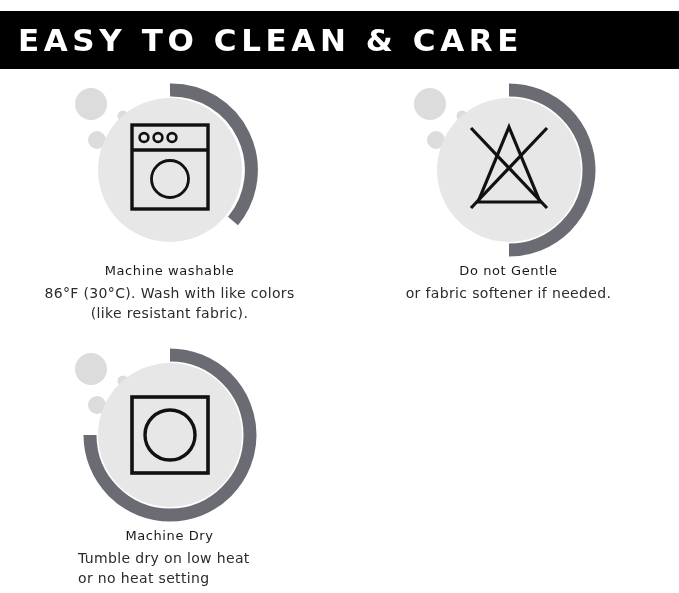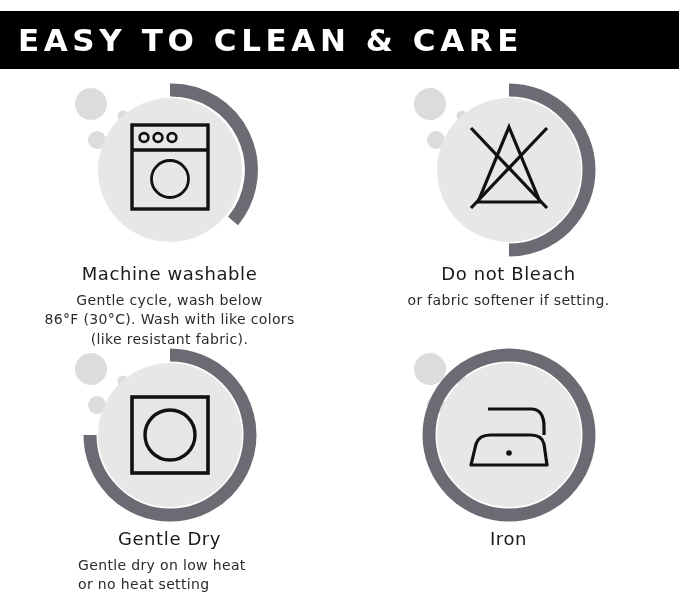--- a/index.html
+++ b/index.html
@@ -68,21 +68,21 @@
     top: 0;
     display: block;
   }
 
   
   .card-text {
     text-align: center;
     padding: 0 6px;
   }
   .card-title {
-    font-size: 18px;
+    font-size: 13px;
     color: #1a1a1a;
     letter-spacing: 0.6px;
     line-height: 1.25;
     margin: 0 0 5px 0;
     font-weight: normal;
     font-family: "DejaVu Sans", "Liberation Sans", sans-serif;
   }
   .card-body {
     font-size: 14px;
     color: #2b2b2b;
@@ -124,21 +124,20 @@
           <circle cx="74" cy="59.5" r="4.4" stroke-width="2.6"></circle>
           <circle cx="88" cy="59.5" r="4.4" stroke-width="2.6"></circle>
           <circle cx="102" cy="59.5" r="4.4" stroke-width="2.6"></circle>
           <circle cx="100" cy="101" r="18.5" stroke-width="2.8"></circle>
         </g>
       </svg>
     </div>
     <div class="card-text">
       <div class="card-title">Machine washable</div>
       <div class="card-body">
-        <span class="line">Gentle cycle, wash below</span>
         <span class="line">86°F (30°C). Wash with like colors</span>
         <span class="line">(like resistant fabric).</span>
       </div>
     </div>
   </div>
 
   <div class="card card-1">
     <div class="badge">
       <svg width="200" height="185" viewBox="0 0 200 185">
         <circle cx="21" cy="26" r="16" fill="#dcdcdc"></circle>
@@ -149,23 +148,23 @@
         <path d="M 100 12 A 80 80 0 0 1 100 172" fill="none" stroke="#6b6b73" stroke-width="13"></path>
 
         <g stroke="#111111" fill="none" stroke-width="3.2">
           <path d="M 100 49 L 131 124 L 69 124 Z"></path>
           <line x1="62" y1="50" x2="138" y2="130"></line>
           <line x1="138" y1="50" x2="62" y2="130"></line>
         </g>
       </svg>
     </div>
     <div class="card-text">
-      <div class="card-title">Do not Bleach</div>
+      <div class="card-title">Do not Gentle</div>
       <div class="card-body">
-        <span class="line">or fabric softener if setting.</span>
+        <span class="line">or fabric softener if needed.</span>
       </div>
     </div>
   </div>
 
   <div class="card card-2">
     <div class="badge">
       <svg width="200" height="185" viewBox="0 0 200 185">
         <circle cx="21" cy="26" r="16" fill="#dcdcdc"></circle>
         <circle cx="53" cy="38" r="5.5" fill="#dcdcdc"></circle>
         <circle cx="27" cy="62" r="9" fill="#dcdcdc"></circle>
@@ -173,44 +172,22 @@
 
         <path d="M 100 12 A 80 80 0 1 1 20 92" fill="none" stroke="#6b6b73" stroke-width="13"></path>
 
         <g stroke="#111111" fill="none" stroke-width="3.6">
           <rect x="62" y="54" width="76" height="76"></rect>
           <circle cx="100" cy="92" r="25" stroke-width="3.4"></circle>
         </g>
       </svg>
     </div>
     <div class="card-text">
-      <div class="card-title">Gentle Dry</div>
+      <div class="card-title">Machine Dry</div>
       <div class="card-body align-left">
-        <span class="line">Gentle dry on low heat</span>
+        <span class="line">Tumble dry on low heat</span>
         <span class="line">or no heat setting</span>
       </div>
     </div>
   </div>
 
-  <div class="card card-3">
-    <div class="badge">
-      <svg width="200" height="185" viewBox="0 0 200 185">
-        <circle cx="21" cy="26" r="16" fill="#dcdcdc"></circle>
-        <circle cx="53" cy="38" r="5.5" fill="#dcdcdc"></circle>
-        <circle cx="27" cy="62" r="9" fill="#dcdcdc"></circle>
-        <circle cx="100" cy="92" r="72" fill="#e8e7e8"></circle>
-
-        <circle cx="100" cy="92" r="80" fill="none" stroke="#6b6b73" stroke-width="13"></circle>
-
-        <g stroke="#111111" fill="none" stroke-width="3.2" stroke-linejoin="round">
-          <path d="M 62 122 L 67 101 Q 70 92 81 92 L 122 92 Q 133 92 135 101 L 138 122 Z"></path>
-          <path d="M 79 66 L 122 66 Q 135 66 135 84 L 135 92"></path>
-          <circle cx="100" cy="110" r="2.8" fill="#111111" stroke="none"></circle>
-        </g>
-      </svg>
-    </div>
-    <div class="card-text">
-      <div class="card-title">Iron</div>
-
-    </div>
-  </div>
 
 </div>
 
 </body></html>

